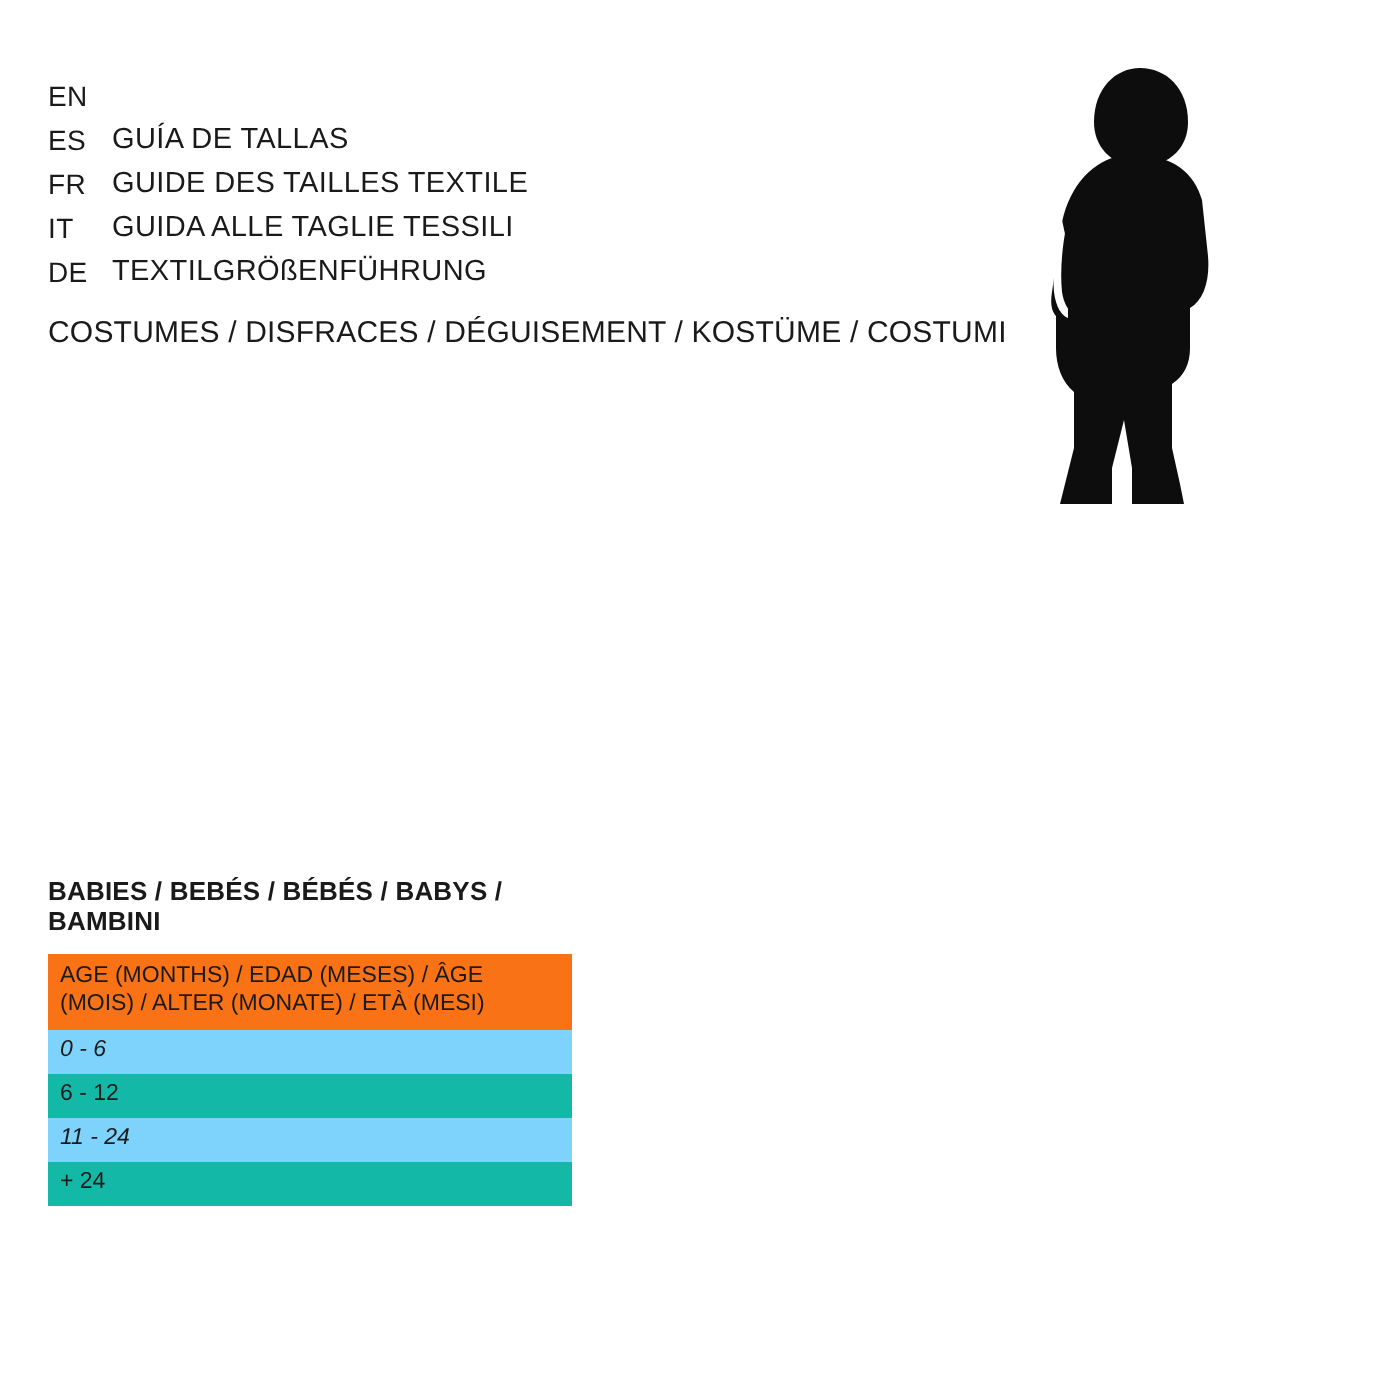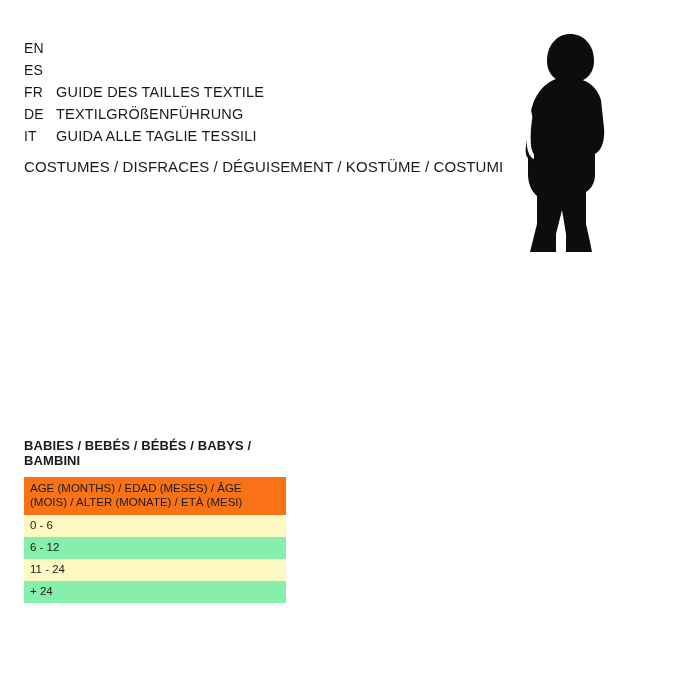--- a/index.html
+++ b/index.html
@@ -93,49 +93,51 @@
     padding: 4px 6px 5px 6px;
     line-height: 1.25;
     color: #1a1a1a;
   }
   .size-table td {
     padding: 3px 6px 4px 6px;
     line-height: 1.3;
     color: #1a1a1a;
   }
   .size-table tr.row-shaded td {
-    background: #86efac;
+    background: #14b8a6;
   }
   .size-table tr.row-plain td {
-    background: #fef9c3;
+    background: #7dd3fc;
+    font-style: italic;
   }
 </style>
 </head>
 <body>
 
 <div class="page">
 
   <div class="lang-list">
     <div class="lang-row">
       <div class="lang-code">EN</div>
     </div>
     <div class="lang-row">
       <div class="lang-code">ES</div>
+      <div class="lang-text">GUÍA DE TALLAS</div>
     </div>
     <div class="lang-row">
       <div class="lang-code">FR</div>
       <div class="lang-text">GUIDE DES TAILLES TEXTILE</div>
     </div>
     <div class="lang-row">
+      <div class="lang-code">IT</div>
+      <div class="lang-text">GUIDA ALLE TAGLIE TESSILI</div>
+    </div>
+    <div class="lang-row">
       <div class="lang-code">DE</div>
       <div class="lang-text">TEXTILGRÖßENFÜHRUNG</div>
-    </div>
-    <div class="lang-row">
-      <div class="lang-code">IT</div>
-      <div class="lang-text">GUIDA ALLE TAGLIE TESSILI</div>
     </div>
   </div>
 
   <div class="category-title">COSTUMES / DISFRACES / DÉGUISEMENT / KOSTÜME / COSTUMI</div>
 
   <div class="figure">
     <svg viewBox="0 0 130 230" xmlns="http://www.w3.org/2000/svg" aria-hidden="true">
       <g fill="#0d0d0d">
 
         <path d="M47,33 C47,16 58,6 70,6 C83,6 94,16 94,33 C94,45 86,55 70,55 C55,55 47,45 47,33 Z"></path>

